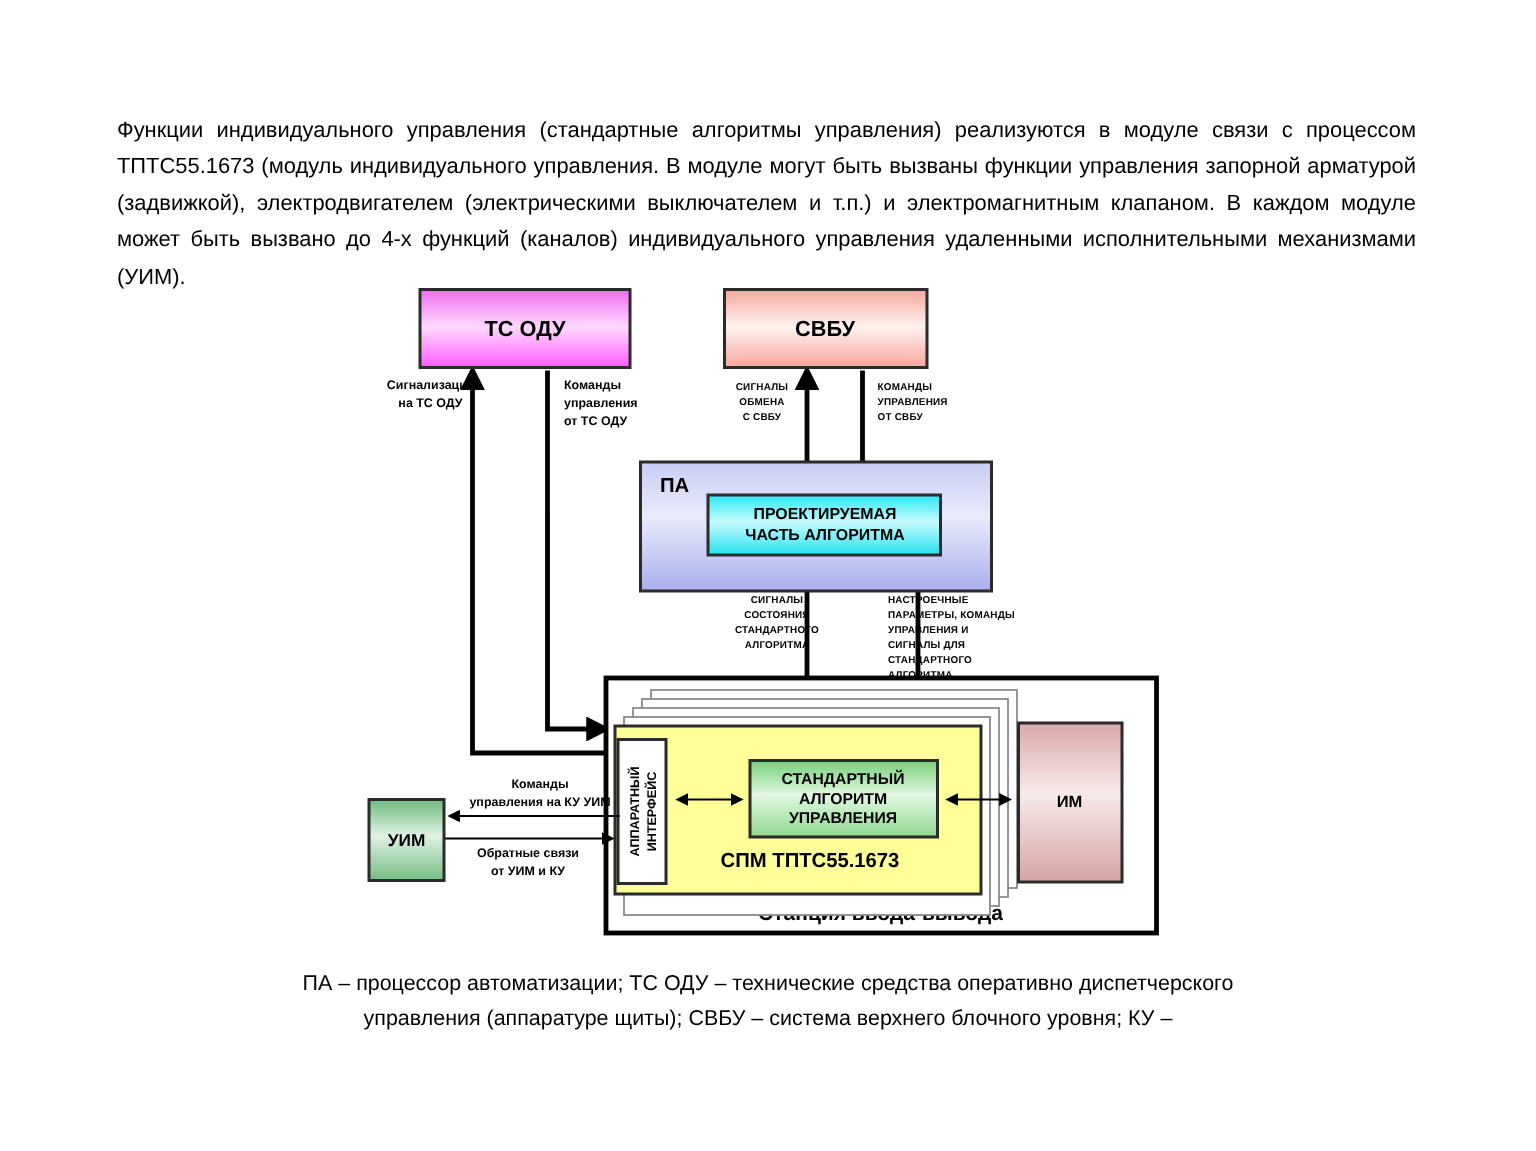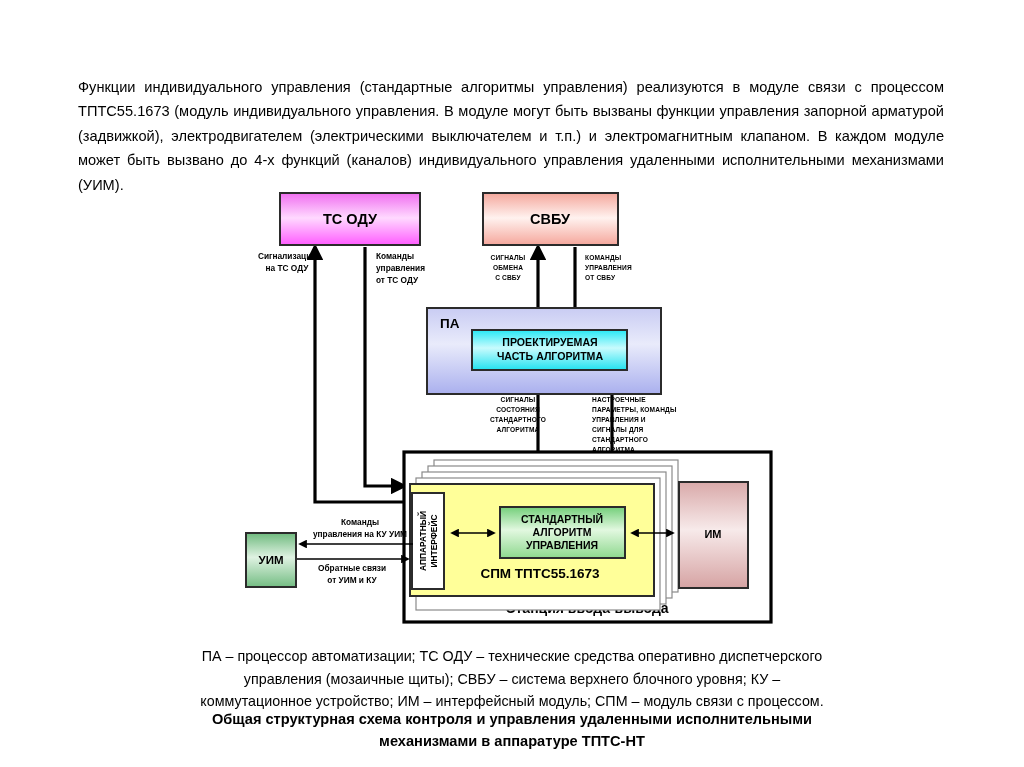--- a/index.html
+++ b/index.html
@@ -281,22 +281,17 @@
       <g>
         <text class="ann ann-mid" x="352" y="393">Обратные связи</text>
         <text class="ann ann-mid" x="352" y="405">от УИМ и КУ</text>
       </g>
 
     </svg>
   </div>
 
   <div class="legend">
     <div>ПА – процессор автоматизации; ТС ОДУ – технические средства оперативно диспетчерского</div>
-    <div>управления (мозаичные щиты); СВБУ – система верхнего блочного уровня; КУ –</div>
-    <div>коммутационное устройство; ИМ – интерфейсный модуль; СПМ – модуль связи с процессом.</div>
+    <div>управления (аппаратуре щиты); СВБУ – система верхнего блочного уровня; КУ –</div>
   </div>
 
-  <div class="caption">
-    <div>Общая структурная схема контроля и управления удаленными исполнительными</div>
-    <div>механизмами в аппаратуре ТПТС-НТ</div>
-  </div>
 
 </div>
 
 </body></html>

